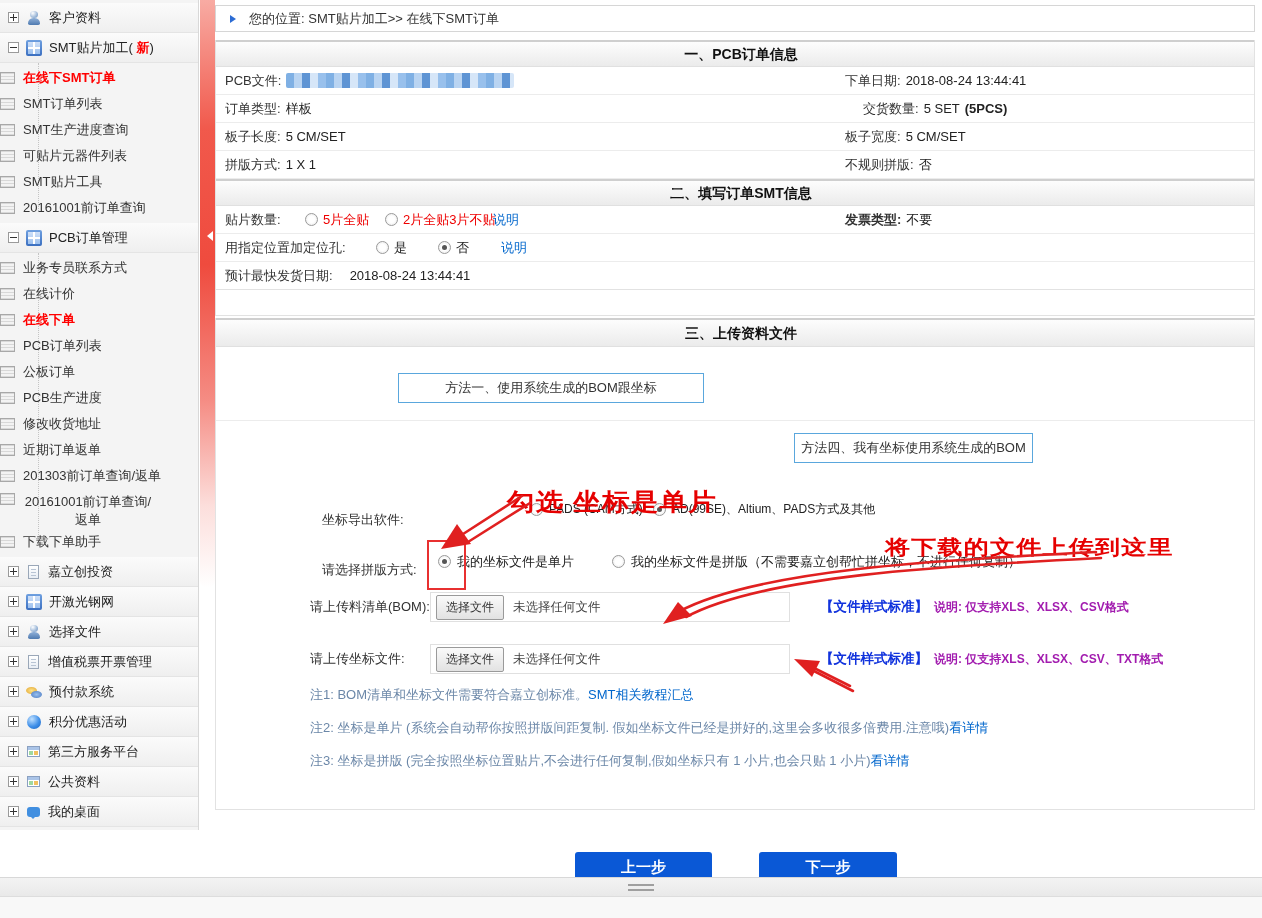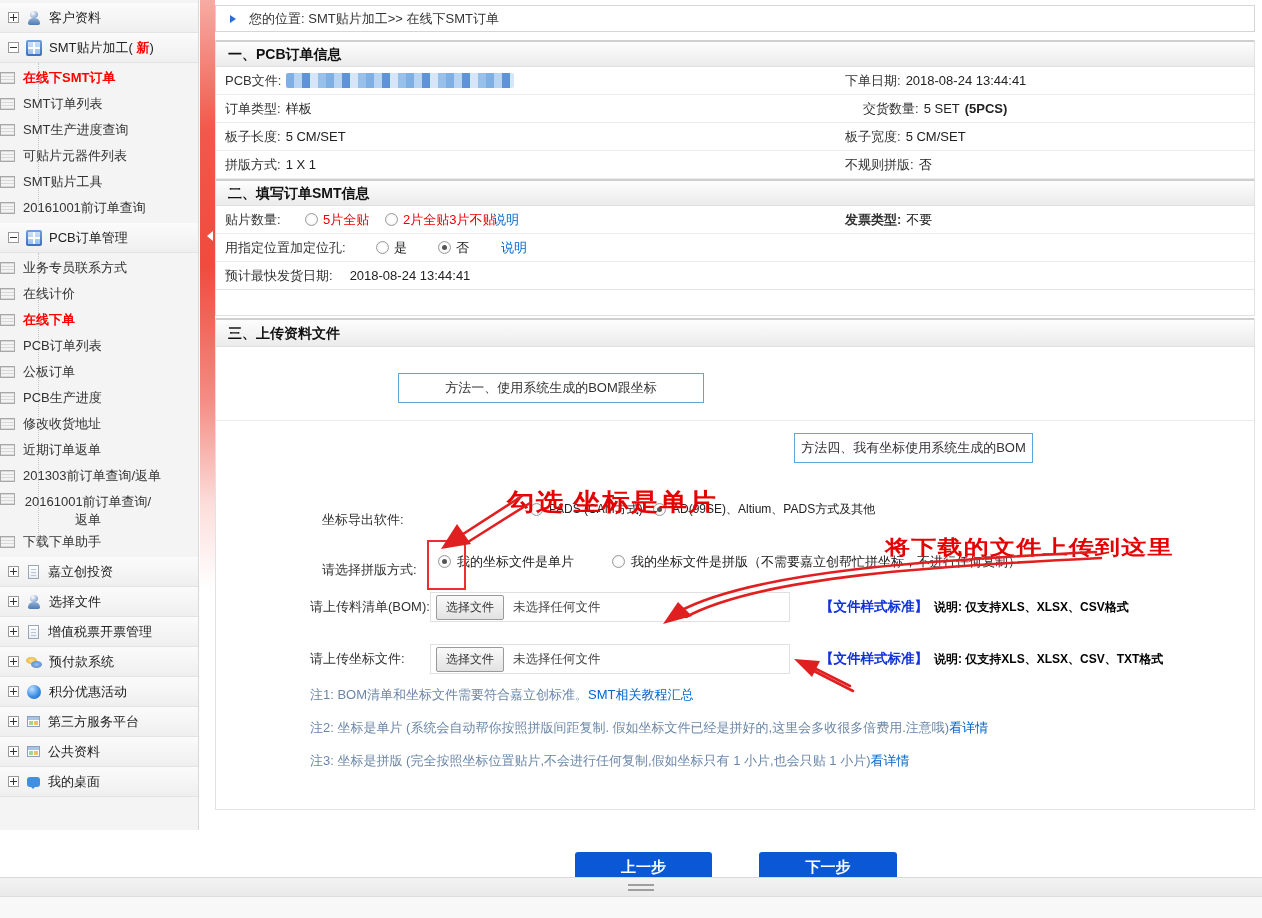--- a/index.html
+++ b/index.html
@@ -38,21 +38,21 @@
   .ico-window::after{content:"";position:absolute;left:1px;bottom:1px;width:4px;height:4px;background:#9fd89f;box-shadow:5px 0 0 #f0c060;}
   .ico-chat{background:#418fe0;border-radius:3px;width:13px!important;height:10px!important;margin:2px 1px;}
   .ico-chat::after{content:"";position:absolute;left:3px;bottom:-5px;border:3px solid transparent;border-top-color:#418fe0;}
 
   
   .strip{position:absolute;left:200px;top:0;width:15px;height:588px;z-index:6;border-radius:0 0 7px 7px;
     background:linear-gradient(180deg,rgba(246,150,140,.8) 0%,rgba(240,80,66,.95) 22%,#ef4b3e 45%,rgba(243,120,110,.85) 68%,rgba(250,195,190,.55) 86%,rgba(255,235,233,0) 100%);}
   .strip-arrow{position:absolute;left:202px;top:231px;width:0;height:0;border:5px solid transparent;border-right:6px solid #fff;z-index:7;}
 
   
-  .main{position:absolute;left:210px;top:0;width:1052px;height:790px;}
+  .main{position:absolute;left:210px;top:0;width:1052px;height:790px;text-align:center;}
   .crumbbar{position:absolute;left:5px;top:5px;width:1040px;height:27px;border:1px solid #d6d6d6;background:#fff;display:flex;align-items:center;gap:9px;padding-left:14px;box-sizing:border-box;}
   .crumb-tri{width:0;height:0;border:4px solid transparent;border-left:6px solid #2c6cd4;flex:0 0 auto;}
 
   .box1{position:absolute;left:5px;top:40px;width:1040px;border:1px solid #e2e2e2;border-top:none;background:#fff;box-sizing:border-box;}
   .sec-hd{height:24px;line-height:24px;background:linear-gradient(#fdfdfd,#ebebeb);border-top:2px solid #cfcfcf;border-bottom:1px solid #e0e0e0;font-weight:bold;font-size:14px;color:#111;padding-left:12px;}
   .irow{position:relative;height:27px;border-bottom:1px solid #ececec;font-size:13px;}
   .abs{position:absolute;top:0;height:27px;display:flex;align-items:center;gap:5px;white-space:nowrap;}
   .lab{color:#333;}
   .val{color:#222;}
   .bold{font-weight:bold;}
@@ -69,21 +69,21 @@
   .box2 .sec-hd{height:26px;line-height:26px;}
   .mbtn{position:absolute;height:30px;box-sizing:border-box;border:1px solid #5aa7dd;background:#fff;color:#333;font-size:13px;display:flex;align-items:center;justify-content:center;cursor:pointer;}
   .mbtn.sel{background:#4c87e8;border-color:#4c87e8;color:#fff;font-weight:bold;}
   .mdivider{position:absolute;left:0;right:0;top:102px;border-top:1px solid #ececec;}
   .f-abs{position:absolute;display:flex;align-items:center;gap:6px;white-space:nowrap;height:27px;}
   .red-rect{position:absolute;left:211px;top:222px;width:35px;height:46px;border:2px solid #e83030;z-index:4;}
   .upbox{position:absolute;left:214px;width:360px;height:30px;border:1px solid #e0e0e0;background:#fff;display:flex;align-items:center;padding-left:5px;gap:9px;box-sizing:border-box;}
   .filebtn{border:1px solid #9a9a9a;background:linear-gradient(#fafafa,#e2e2e2);border-radius:2px;padding:3px 9px;font-size:12px;color:#333;cursor:pointer;white-space:nowrap;}
   .fileph{color:#444;font-size:12.5px;}
   .stdlink{color:#1133dd;font-weight:bold;font-size:13.5px;cursor:pointer;}
-  .upnote{color:#000000;font-size:12px;font-weight:bold;}
+  .upnote{color:#a21caf;font-size:12px;font-weight:bold;}
   .note{position:absolute;left:94px;font-size:13px;color:#6b87a8;white-space:nowrap;}
   .nlink{color:#0066cc;cursor:pointer;}
   .tip{position:absolute;color:#e60000;font-weight:bold;white-space:nowrap;transform-origin:left center;z-index:5;}
   .tip1{left:291px;top:168px;font-size:24px;transform:scaleX(1.15);letter-spacing:1px;}
   .tip2{left:669px;top:216px;font-size:20px;transform:scaleX(1.25);letter-spacing:1px;}
   .arrows{position:absolute;left:0;top:0;pointer-events:none;z-index:5;}
 
   .navbtn{position:absolute;width:137px;height:30px;background:#0a58d6;color:#fff;font-weight:bold;font-size:15px;border:none;border-radius:3px;display:flex;align-items:center;justify-content:center;cursor:pointer;z-index:3;}
   .fbar{position:absolute;left:0;top:877px;width:1262px;height:20px;background:linear-gradient(#f3f3f3,#e9e9e9);border-top:1px solid #d8d8d8;border-bottom:1px solid #dddddd;z-index:4;box-sizing:border-box;}
   .fhandle{position:absolute;left:628px;top:6px;width:26px;height:7px;border-top:2px solid #9f9f9f;border-bottom:2px solid #9f9f9f;box-sizing:border-box;cursor:row-resize;}
@@ -183,20 +183,25 @@
       <div class="s-child">
           <span class="doc-ico"></span>
           <span class="s-label">下载下单助手</span>
         </div>
     </div>
 
     <div class="s-group">
       <span class="expander plus"></span>
       <span class="ico ico-doc"></span>
       <span class="s-label">嘉立创投资</span>
+    </div>
+    <div class="s-group">
+      <span class="expander plus"></span>
+      <span class="ico ico-grid"></span>
+      <span class="s-label">开激光钢网</span>
     </div>
     <div class="s-group">
       <span class="expander plus"></span>
       <span class="ico ico-person"></span>
       <span class="s-label">选择文件</span>
     </div>
     <div class="s-group">
       <span class="expander plus"></span>
       <span class="ico ico-doc"></span>
       <span class="s-label">增值税票开票管理</span>

